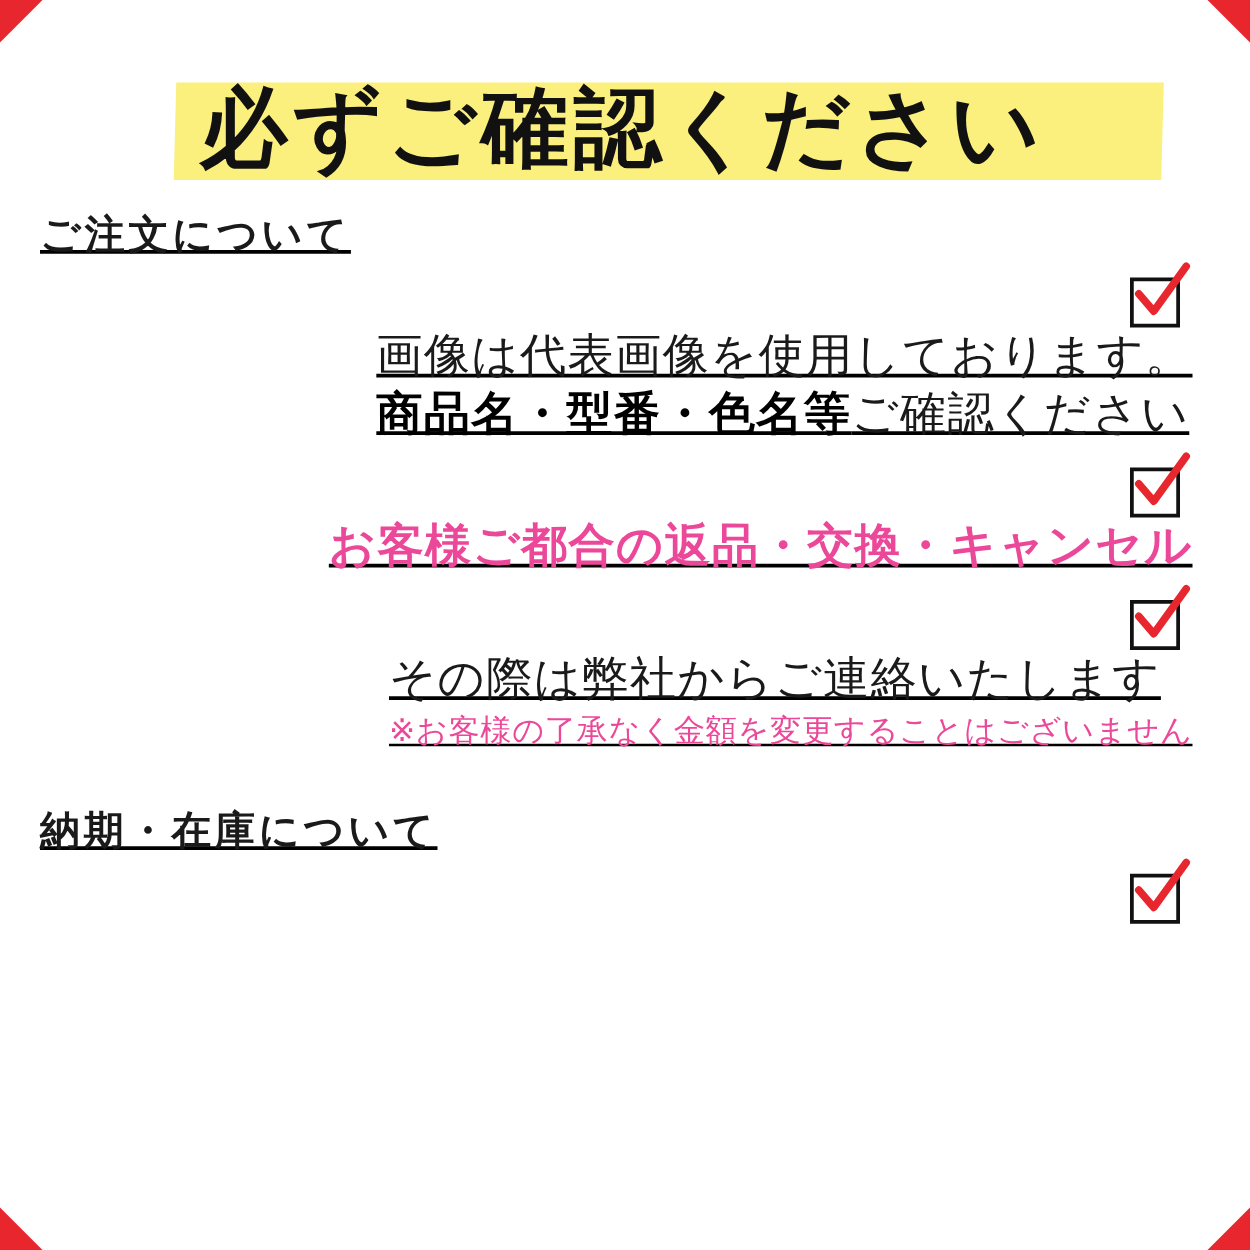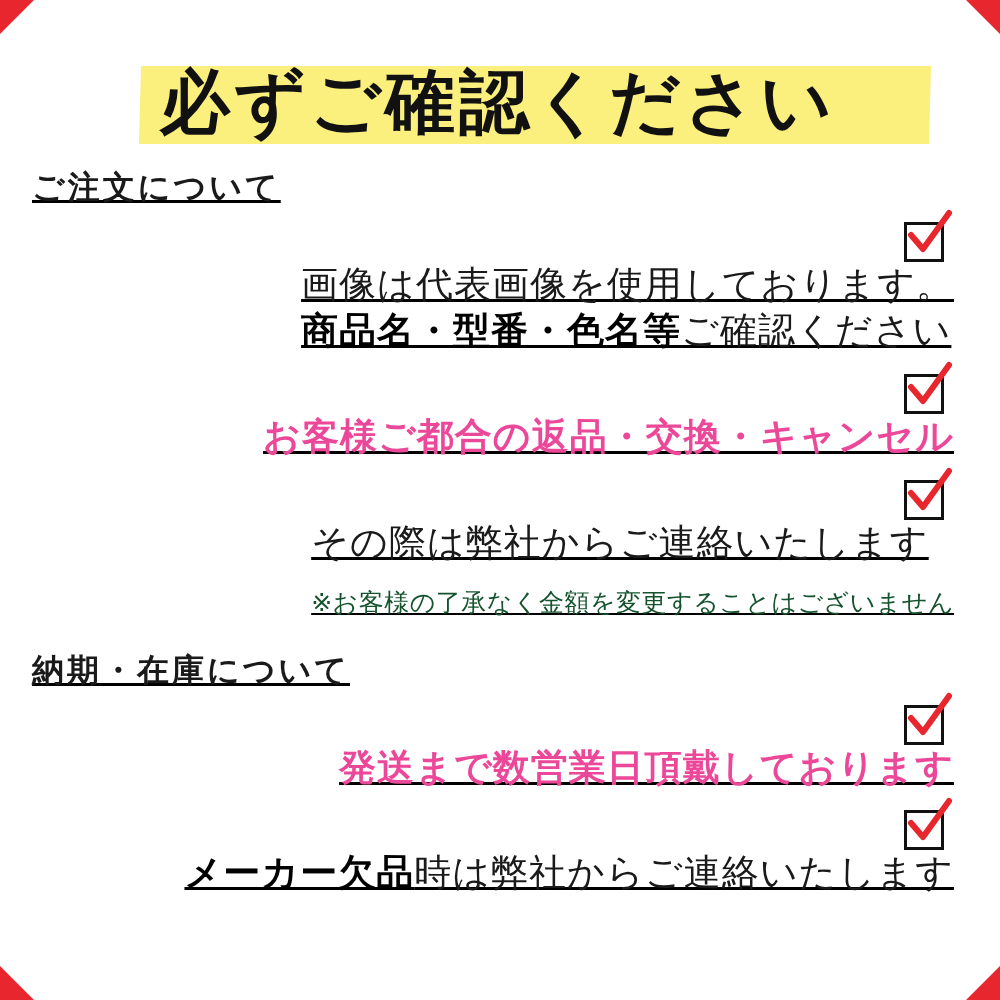--- a/index.html
+++ b/index.html
@@ -81,21 +81,21 @@
 
   
   .section-head {
     font-size: 32px;
     font-weight: bold;
     color: #1a1a1a;
     letter-spacing: 3px;
     margin: 10px 0 6px 0;
   }
   .section-head.second {
-    margin-top: 30px;
+    margin-top: 42px;
   }
 
   
   .item {
     display: flex;
     align-items: flex-end;
     margin-bottom: 14px;
     flex-direction: column;
   }
   .checkbox {
@@ -128,23 +128,23 @@
   .line.red {
     color: #ec4899;
     font-weight: bold;
   }
   .line .red {
     color: #000000;
     font-weight: bold;
   }
   .note {
     font-size: 25px;
-    color: #14532d;
+    color: #ec4899;
     letter-spacing: 0.5px;
-    margin-top: 20px;
+    margin-top: 2px;
     white-space: nowrap;
   }
 </style>
 </head>
 <body>
 
 <div class="corner corner-tl"></div>
 <div class="corner corner-tr"></div>
 <div class="corner corner-bl"></div>
 <div class="corner corner-br"></div>
@@ -195,28 +195,17 @@
 
   <div class="section-head second">納期・在庫について</div>
 
   <div class="item">
     <div class="checkbox">
       <svg viewBox="0 0 56 56">
           <path d="M10 26 L22 40 L48 4" fill="none" stroke="#e8262d" stroke-width="6" stroke-linecap="round" stroke-linejoin="round"></path>
         </svg>
     </div>
     <div class="lines">
-      <div class="line red">発送まで数営業日頂戴しております</div>
-    </div>
-  </div>
-
-  <div class="item">
-    <div class="checkbox">
-      <svg viewBox="0 0 56 56">
-          <path d="M10 26 L22 40 L48 4" fill="none" stroke="#e8262d" stroke-width="6" stroke-linecap="round" stroke-linejoin="round"></path>
-        </svg>
-    </div>
-    <div class="lines">
-      <div class="line"><span class="red">メーカー欠品</span><span>時は弊社からご連絡いたします</span></div>
-    </div>
-  </div>
+    </div>
+  </div>
+
 
 </div>
 
 </body></html>

